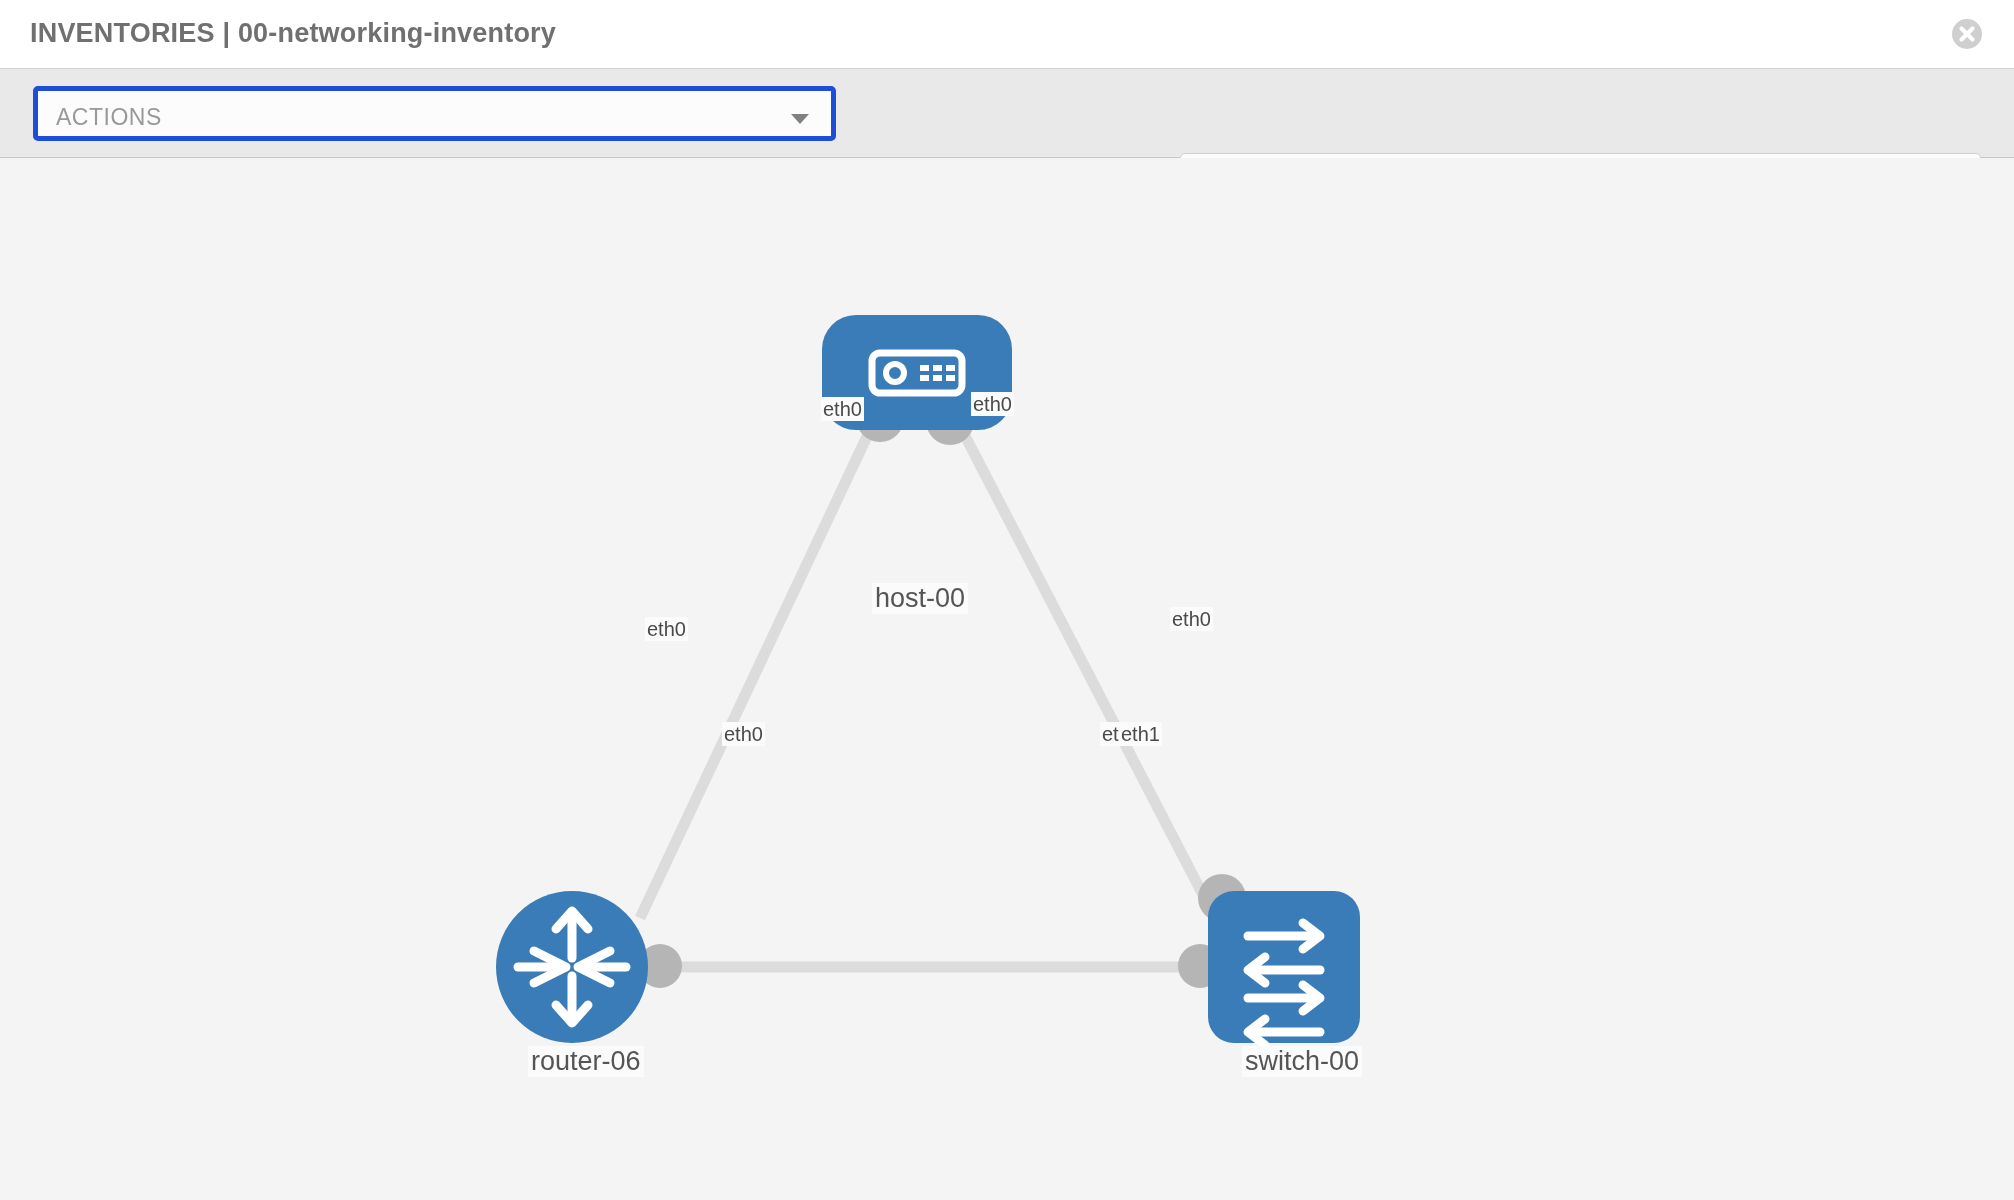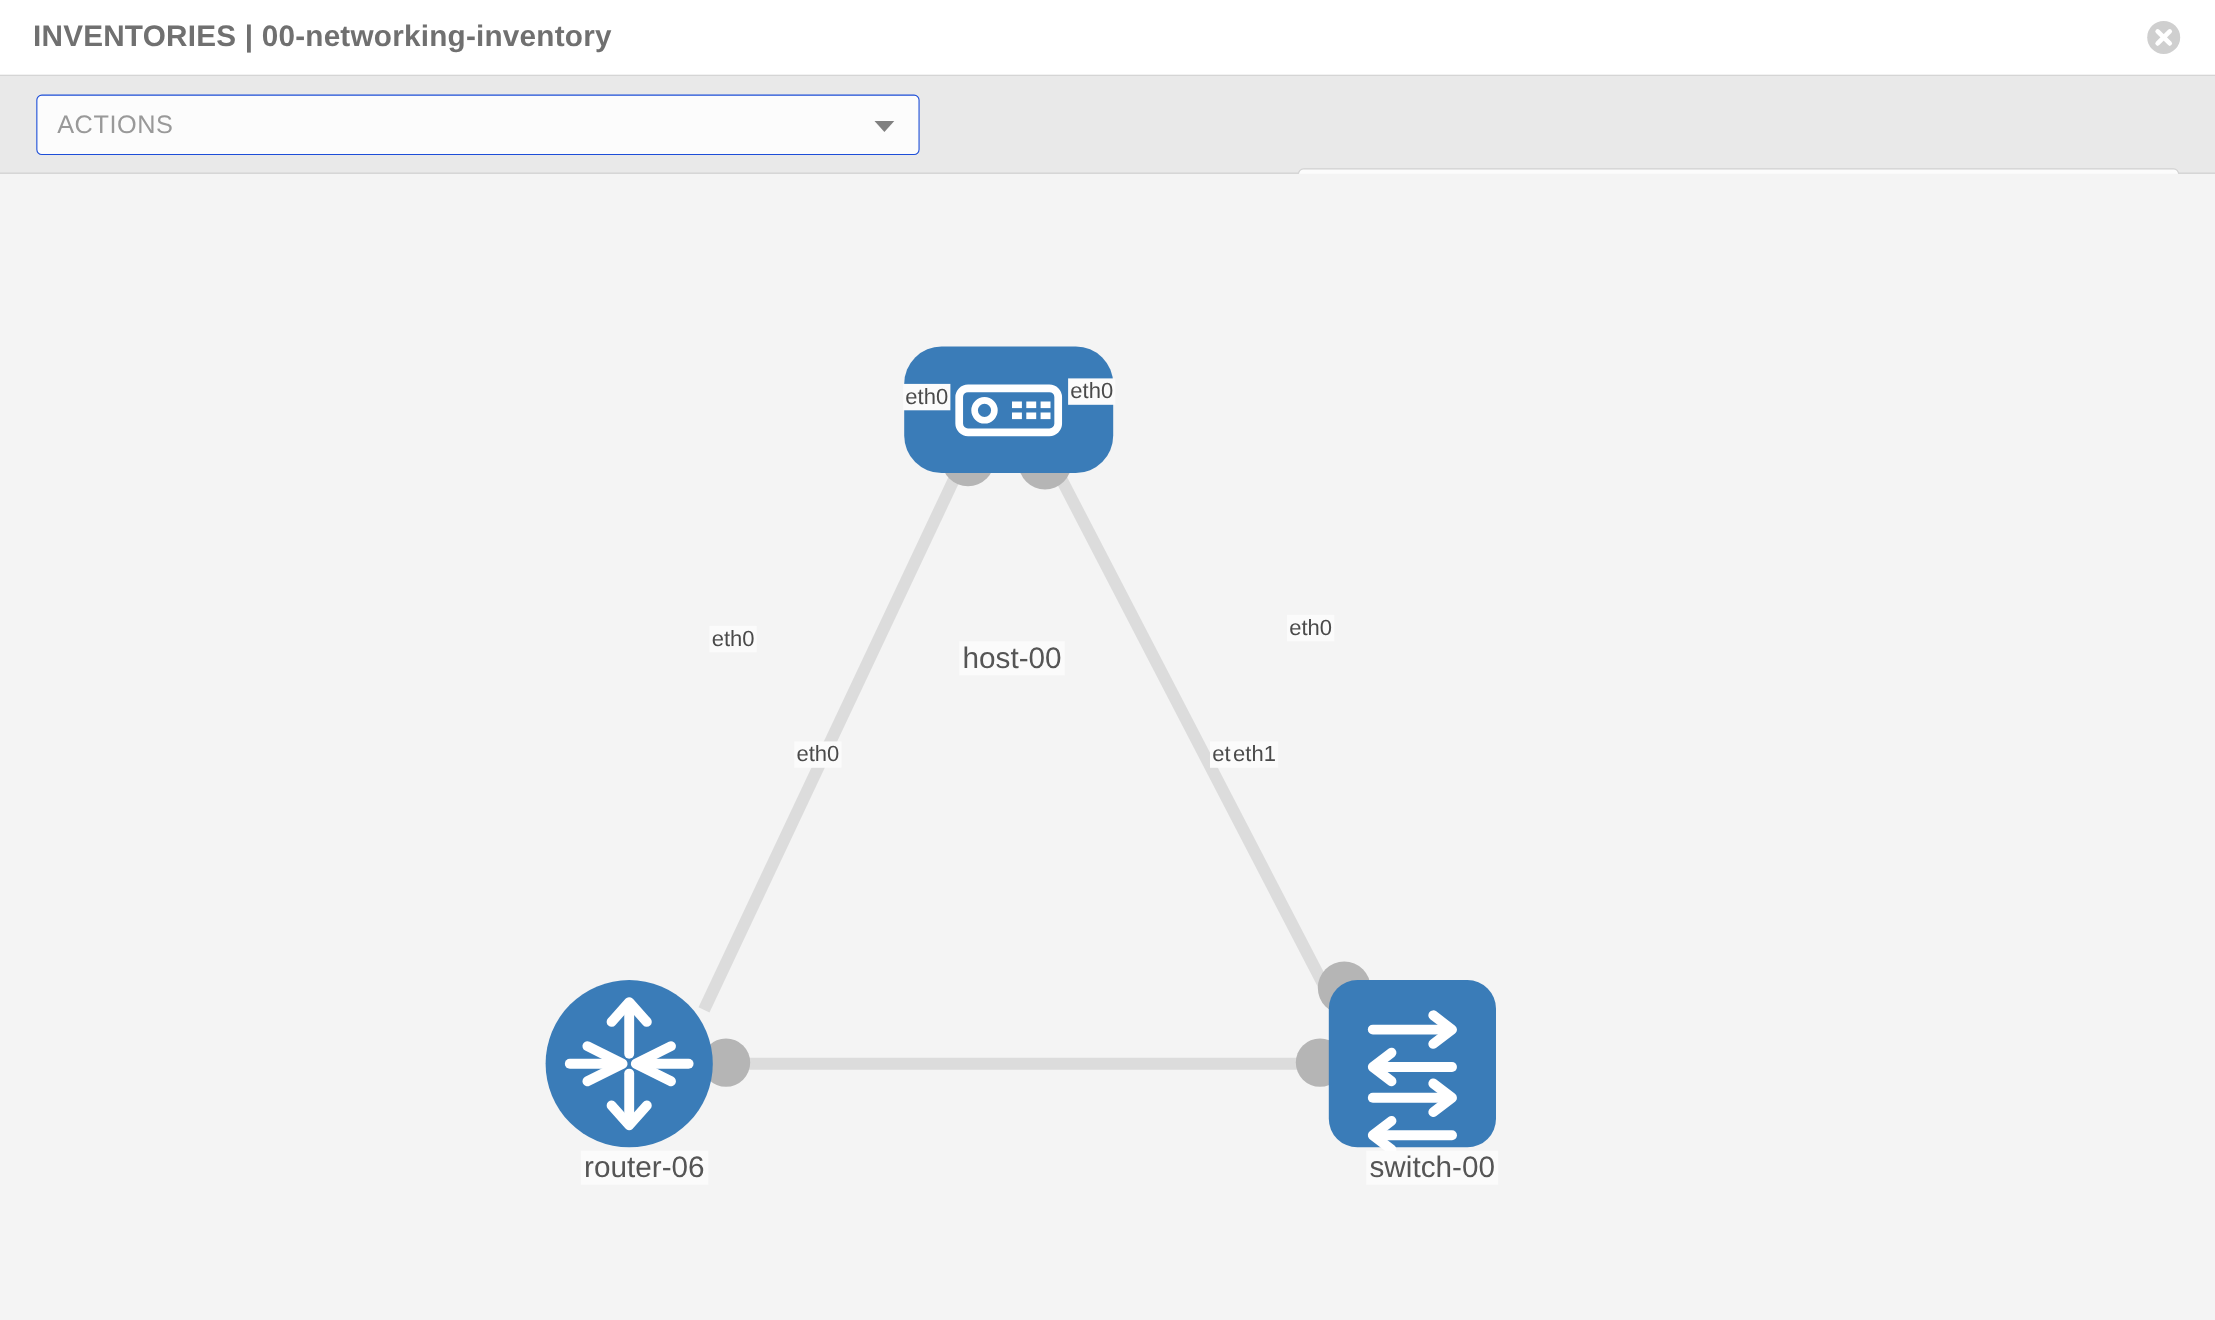--- a/index.html
+++ b/index.html
@@ -30,21 +30,21 @@
   .toolbar {
     position: absolute; left: 0; top: 68px; width: 2014px; height: 90px;
     background: #e9e9e9;
     border-top: 1px solid #d3d3d3;
     border-bottom: 1px solid #c8c8c8;
   }
   .actions-select {
     position: absolute; left: 33px; top: 17px;
     width: 803px; height: 55px;
     background: #fcfcfc;
-    border: 1px solid #1d4ed8;
+    border: 5px solid #1d4ed8;
     border-radius: 5px;
   }
   .actions-label {
     position: absolute; left: 18px; top: 13px;
     font-size: 23px; color: #999999; letter-spacing: 0.5px;
   }
   .caret {
     position: absolute; right: 22px; top: 23px;
     width: 0; height: 0;
     border-left: 9px solid transparent;
@@ -88,20 +88,21 @@
     text-align: right;
     padding: 0 3px;
   }
   .edge-label {
     position: absolute;
     font-size: 20px; color: #4a4a4a;
     background: #fbfbfb;
     white-space: nowrap;
     padding: 0 2px;
     line-height: 24px;
+    margin-top: 48px;
   }
 </style>
 </head>
 <body>
 
 <div class="app">
 
   <div class="header">
     <div class="header-title">INVENTORIES | 00-networking-inventory</div>
     <div class="close-icon">

